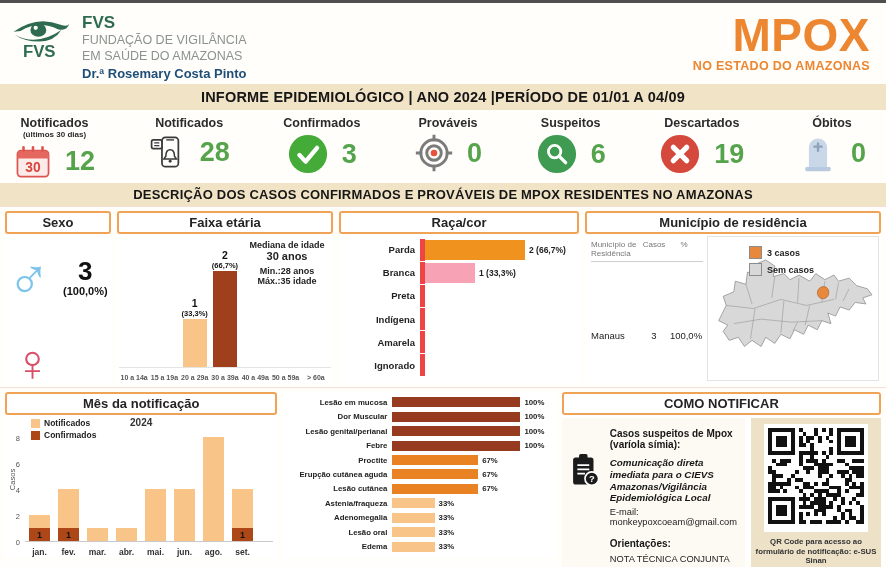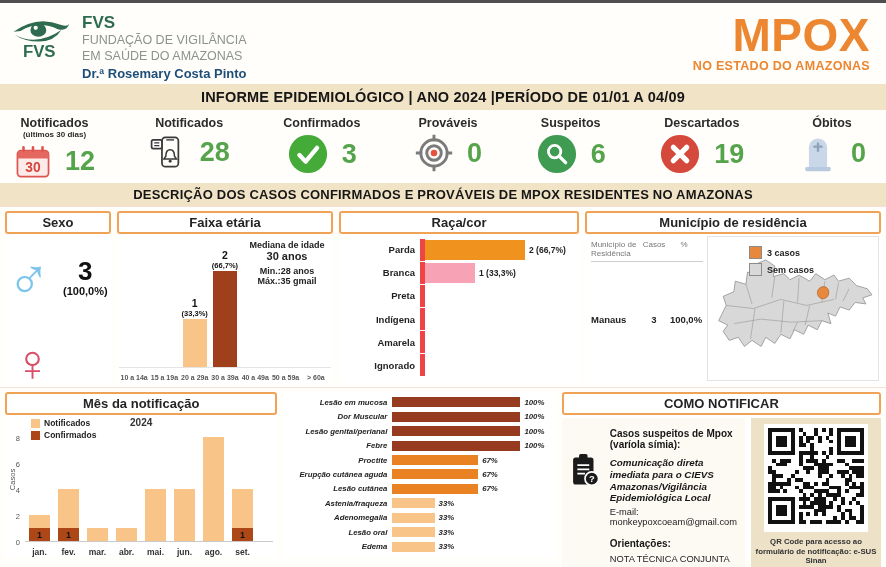--- a/index.html
+++ b/index.html
@@ -70,21 +70,21 @@
   .rc-label{width:76px;text-align:right;font-weight:bold;font-size:9.5px;color:#222;padding-right:5px;flex:none;}
   .rc-track{flex:1;display:flex;align-items:center;border-left:5px solid #ef4444;height:100%;}
   .rc-bar{height:20px;}
   .rc-val{font-weight:bold;font-size:8.5px;color:#222;margin-left:4px;white-space:nowrap;}
 
   
   .mu-body{flex:1;display:flex;padding:2px;gap:4px;}
   .mu-table{width:112px;font-size:8px;color:#777;padding:4px 0 0 4px;}
   .mu-head{display:flex;border-bottom:1px solid #CFCFCF;padding-bottom:3px;}
   .mu-h1{width:48px;}.mu-h2{width:30px;text-align:center;}.mu-h3{width:30px;text-align:center;}
-  .mu-rowline{display:flex;margin-top:52px;font-weight:bold;color:#222;font-size:9.5px;}
+  .mu-rowline{display:flex;margin-top:68px;font-weight:normal;color:#222;font-size:9.5px;}
   .mu-c1{width:48px;}.mu-c2{width:30px;text-align:center;}.mu-c3{width:34px;text-align:center;}
   .map-box{flex:1;border:1px solid #E3E3E3;position:relative;background:#fff;}
   .map-box svg{position:absolute;left:0;top:0;width:100%;height:100%;}
   .map-legend{position:absolute;left:7px;top:9px;z-index:2;}
   .leg-item{display:flex;align-items:center;gap:5px;margin-bottom:4px;font-weight:bold;font-size:9px;color:#222;padding-left:34px;}
   .leg-swatch{width:11px;height:11px;border:1px solid #8C8C8C;display:inline-block;}
 
   
   .mes-body{position:relative;flex:1;}
   .mes-subtitle{position:absolute;top:2px;left:0;right:0;text-align:center;font-weight:bold;font-size:10px;color:#333;}
@@ -95,21 +95,21 @@
   .mes-yaxis{position:absolute;left:6px;top:14px;bottom:16px;width:10px;}
   .mes-ytick{position:absolute;right:1px;font-size:7.5px;color:#555;transform:translateY(50%);}
   .mes-plot{position:absolute;left:20px;right:4px;top:14px;bottom:16px;display:flex;align-items:flex-end;gap:8px;padding:0 4px;border-bottom:1px solid #C9C9C9;}
   .mes-col{width:21px;flex:none;display:flex;flex-direction:column;justify-content:flex-end;}
   .mes-seg-dark{display:flex;align-items:center;justify-content:center;font-weight:bold;font-size:9px;color:#111;}
   .mes-xrow{position:absolute;left:20px;right:4px;bottom:1px;display:flex;gap:8px;padding:0 4px;}
   .mes-xlab{width:21px;flex:none;text-align:center;font-weight:bold;font-size:8.5px;color:#333;}
 
   
   .sn-body{flex:1;display:flex;flex-direction:column;justify-content:space-around;padding:3px 2px 4px 0;}
-  .sn-row{display:flex;align-items:center;height:11px;font-style:italic;}
+  .sn-row{display:flex;align-items:center;height:11px;}
   .sn-label{width:104px;text-align:right;font-weight:bold;font-size:7.8px;color:#222;padding-right:5px;flex:none;}
   .sn-bar{height:10px;}
   .sn-val{font-weight:bold;font-size:7.8px;color:#222;margin-left:4px;}
 
   
   .cn-body{flex:1;display:flex;gap:6px;padding-top:3px;}
   .cn-left{flex:1;background:#FCFAF3;position:relative;padding:10px 8px 6px 48px;}
   .cn-icon{position:absolute;left:6px;top:34px;}
   .cn-heading{font-weight:bold;font-size:10px;color:#161616;}
   .cn-emphasis{font-weight:bold;font-style:italic;font-size:9.8px;color:#161616;margin-top:7px;line-height:1.2;}
@@ -296,21 +296,21 @@
             <div class="fx-xlab">20 a 29a</div>
             <div class="fx-xlab">30 a 39a</div>
             <div class="fx-xlab">40 a 49a</div>
             <div class="fx-xlab">50 a 59a</div>
             <div class="fx-xlab">&gt; 60a</div>
           </div>
         <div class="fx-annot">
           <div class="a1">Mediana de idade</div>
           <div class="a2">30 anos</div>
           <div class="a3">Min.:28 anos</div>
-          <div class="a3">Máx.:35 gmail</div>
+          <div class="a3">Máx.:35 idade</div>
         </div>
       </div>
     </section>
 
     <section class="panel p-raca">
       <div class="panel-title">Raça/cor</div>
       <div class="rc-body">
           <div class="rc-row">
             <div class="rc-label">Parda</div>
             <div class="rc-track">

